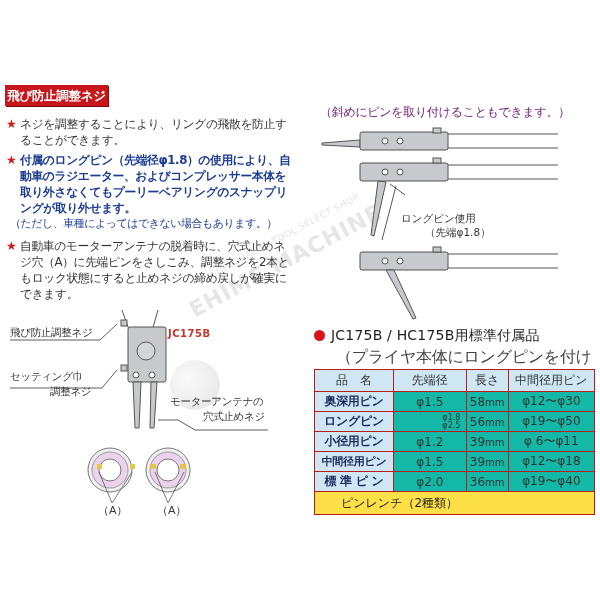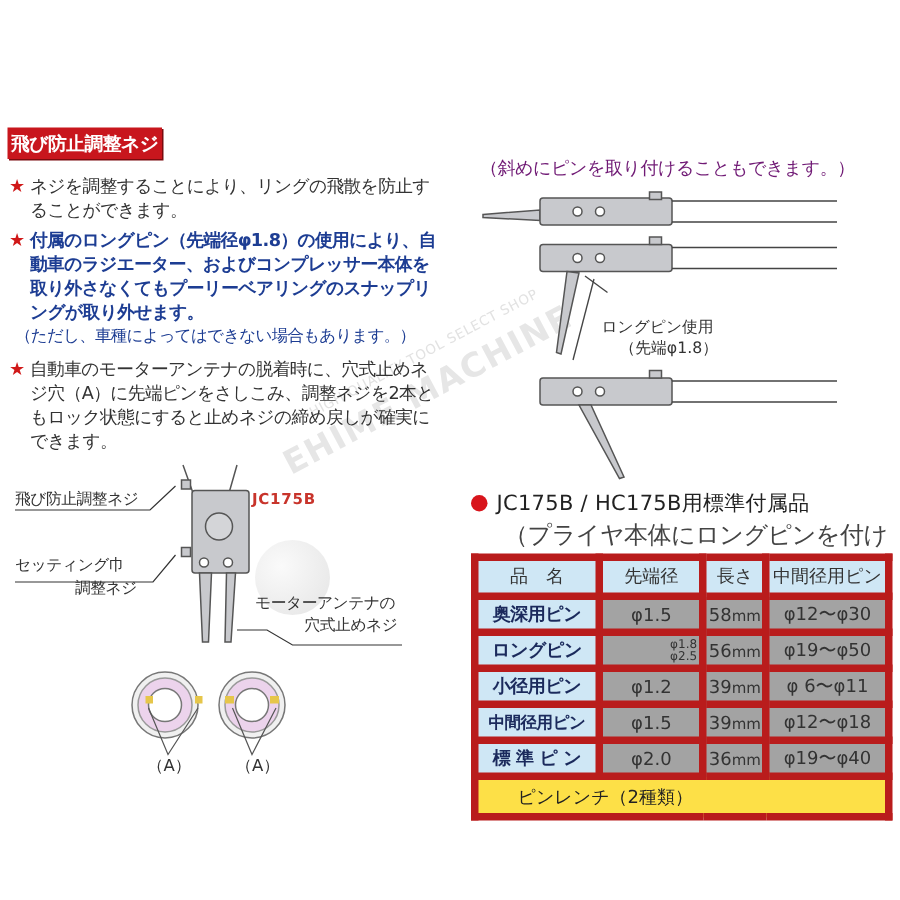--- a/index.html
+++ b/index.html
@@ -25,24 +25,24 @@
 
   .pin-note { left:320px; top:104px; color:#701a75; font-size:12px; letter-spacing:-0.3px; }
   .long-pin-label { left:401px; top:211px; font-size:10.5px; line-height:14px; color:#333; }
 
   .acc-title { left:314px; top:327px; font-size:14px; color:#222; letter-spacing:0.2px;}
   .acc-title .dot { display:inline-block; width:11px; height:11px; border-radius:50%; background:#d8141b; margin-right:6px; vertical-align:-1px;}
   .acc-sub { left:336px; top:347px; font-size:16px; color:#444; letter-spacing:-0.3px;}
 
   table.acc { position:absolute; left:314px; top:369px; width:281px; border-collapse:collapse;
     font-size:12px; border:1.5px solid #555; }
-  table.acc td, table.acc th { border:5px solid #b91c1c; padding:0; height:19px; text-align:center; font-weight:normal;}
+  table.acc td, table.acc th { border:1px solid #b91c1c; padding:0; height:19px; text-align:center; font-weight:normal;}
   table.acc th { background:#cfe7f5; color:#333; height:21px; }
   table.acc td.name { background:#cfe7f5; color:#1b2a5c; font-weight:bold; width:78px; letter-spacing:-0.3px;}
-  table.acc td.val { background:#a3a3a3; color:#333; }
+  table.acc td.val { background:#14b8a6; color:#333; }
   table.acc td.small { font-size:8px; line-height:8px;padding-left:43px; }
   table.acc td.foot { background:#fde047; text-align:left; padding-left:26px; color:#222; height:22px;}
   .mm { font-size:10px; }
 
   .watermark { left:185px; top:300px; font-size:22px; font-weight:bold; color:#e6e6e6;
     transform:rotate(-28deg); transform-origin:left top; letter-spacing:1px; }
   .watermark-sm { left:205px; top:272px; font-size:9px; color:#e2e2e2; transform:rotate(-28deg);
     transform-origin:left top; letter-spacing:0.5px;}
 </style>
 </head>
@@ -140,21 +140,21 @@
   <g stroke="#444" stroke-width="0.9" fill="none">
     <path d="M148 14 L258 14 M148 28 L258 28"></path>
     <path d="M148 45 L258 45 M148 59 L258 59"></path>
     <path d="M148 134 L258 134 M148 148 L258 148"></path>
     <path d="M96 66 L82 120"></path>
     <path d="M90 64 L105 75"></path>
   </g>
 </svg>
 <div class="abs long-pin-label">
   <div>ロングピン使用</div>
-  <div style="margin-left:12px">（先端φ1.8）</div>
+  <div style="margin-left:24px">（先端φ1.8）</div>
 </div>
 
 <div class="abs acc-title">
   <span class="dot"></span><span>JC175B / HC175B用標準付属品</span>
 </div>
 <div class="abs acc-sub">（プライヤ本体にロングピンを付けています。）</div>
 
 <table class="acc">
   <tbody>
       <tr>

